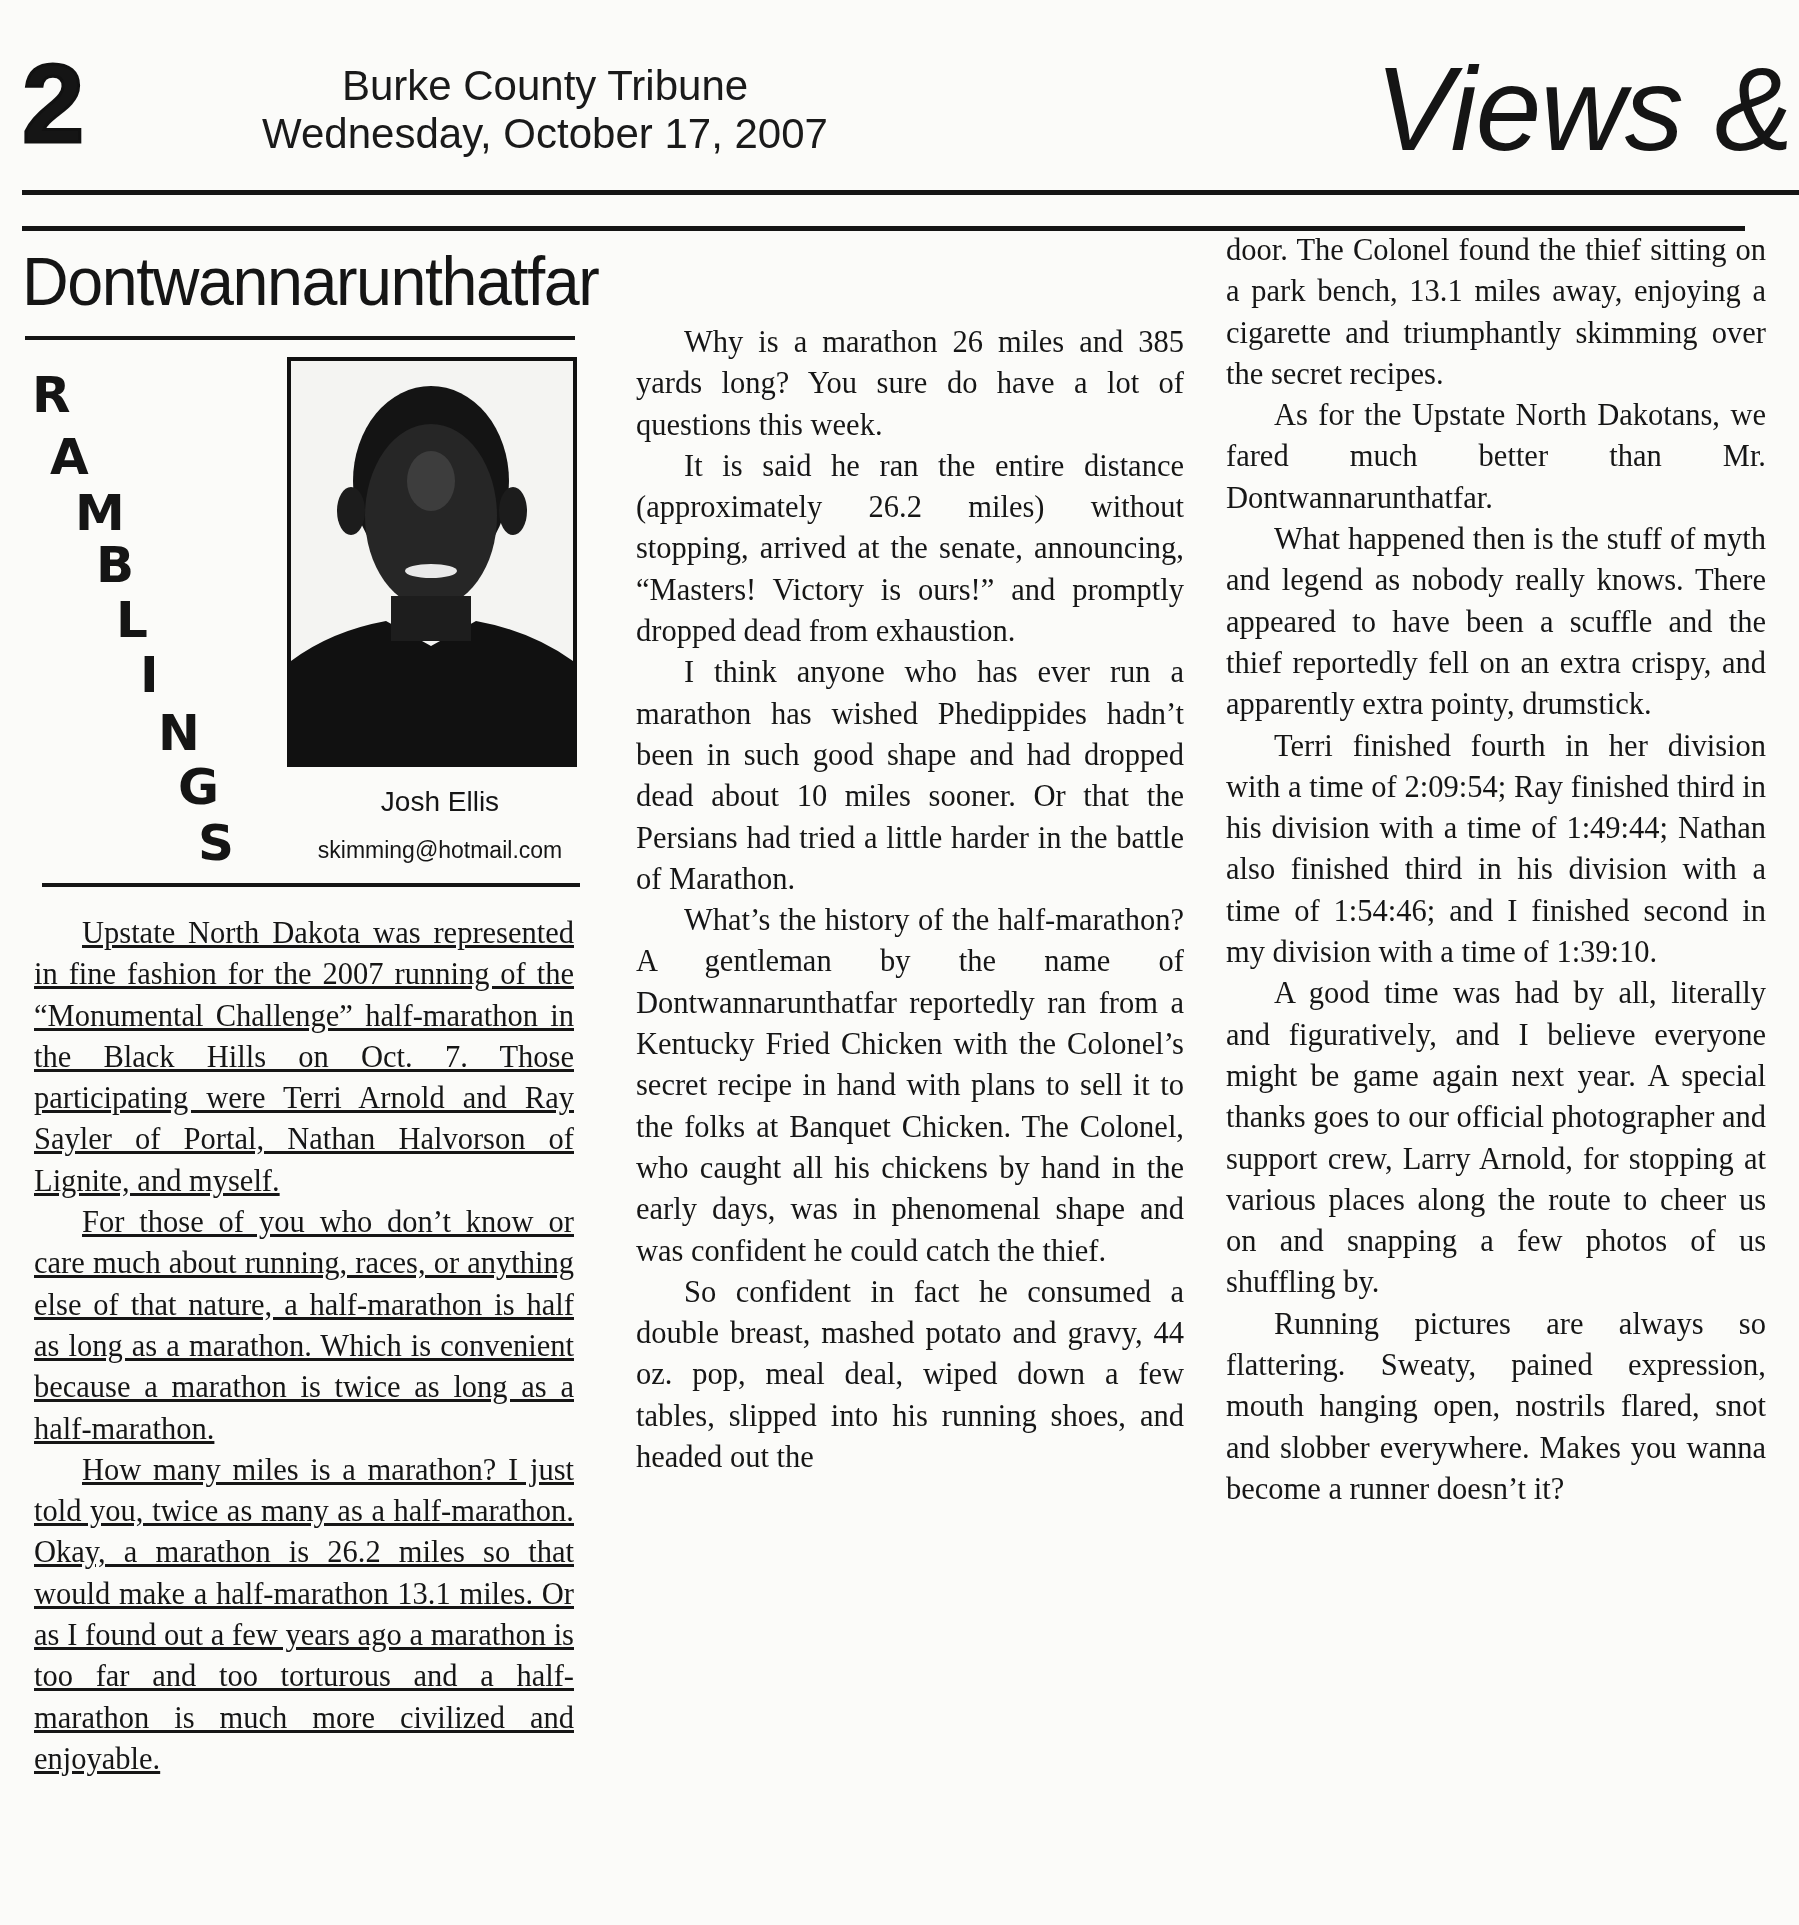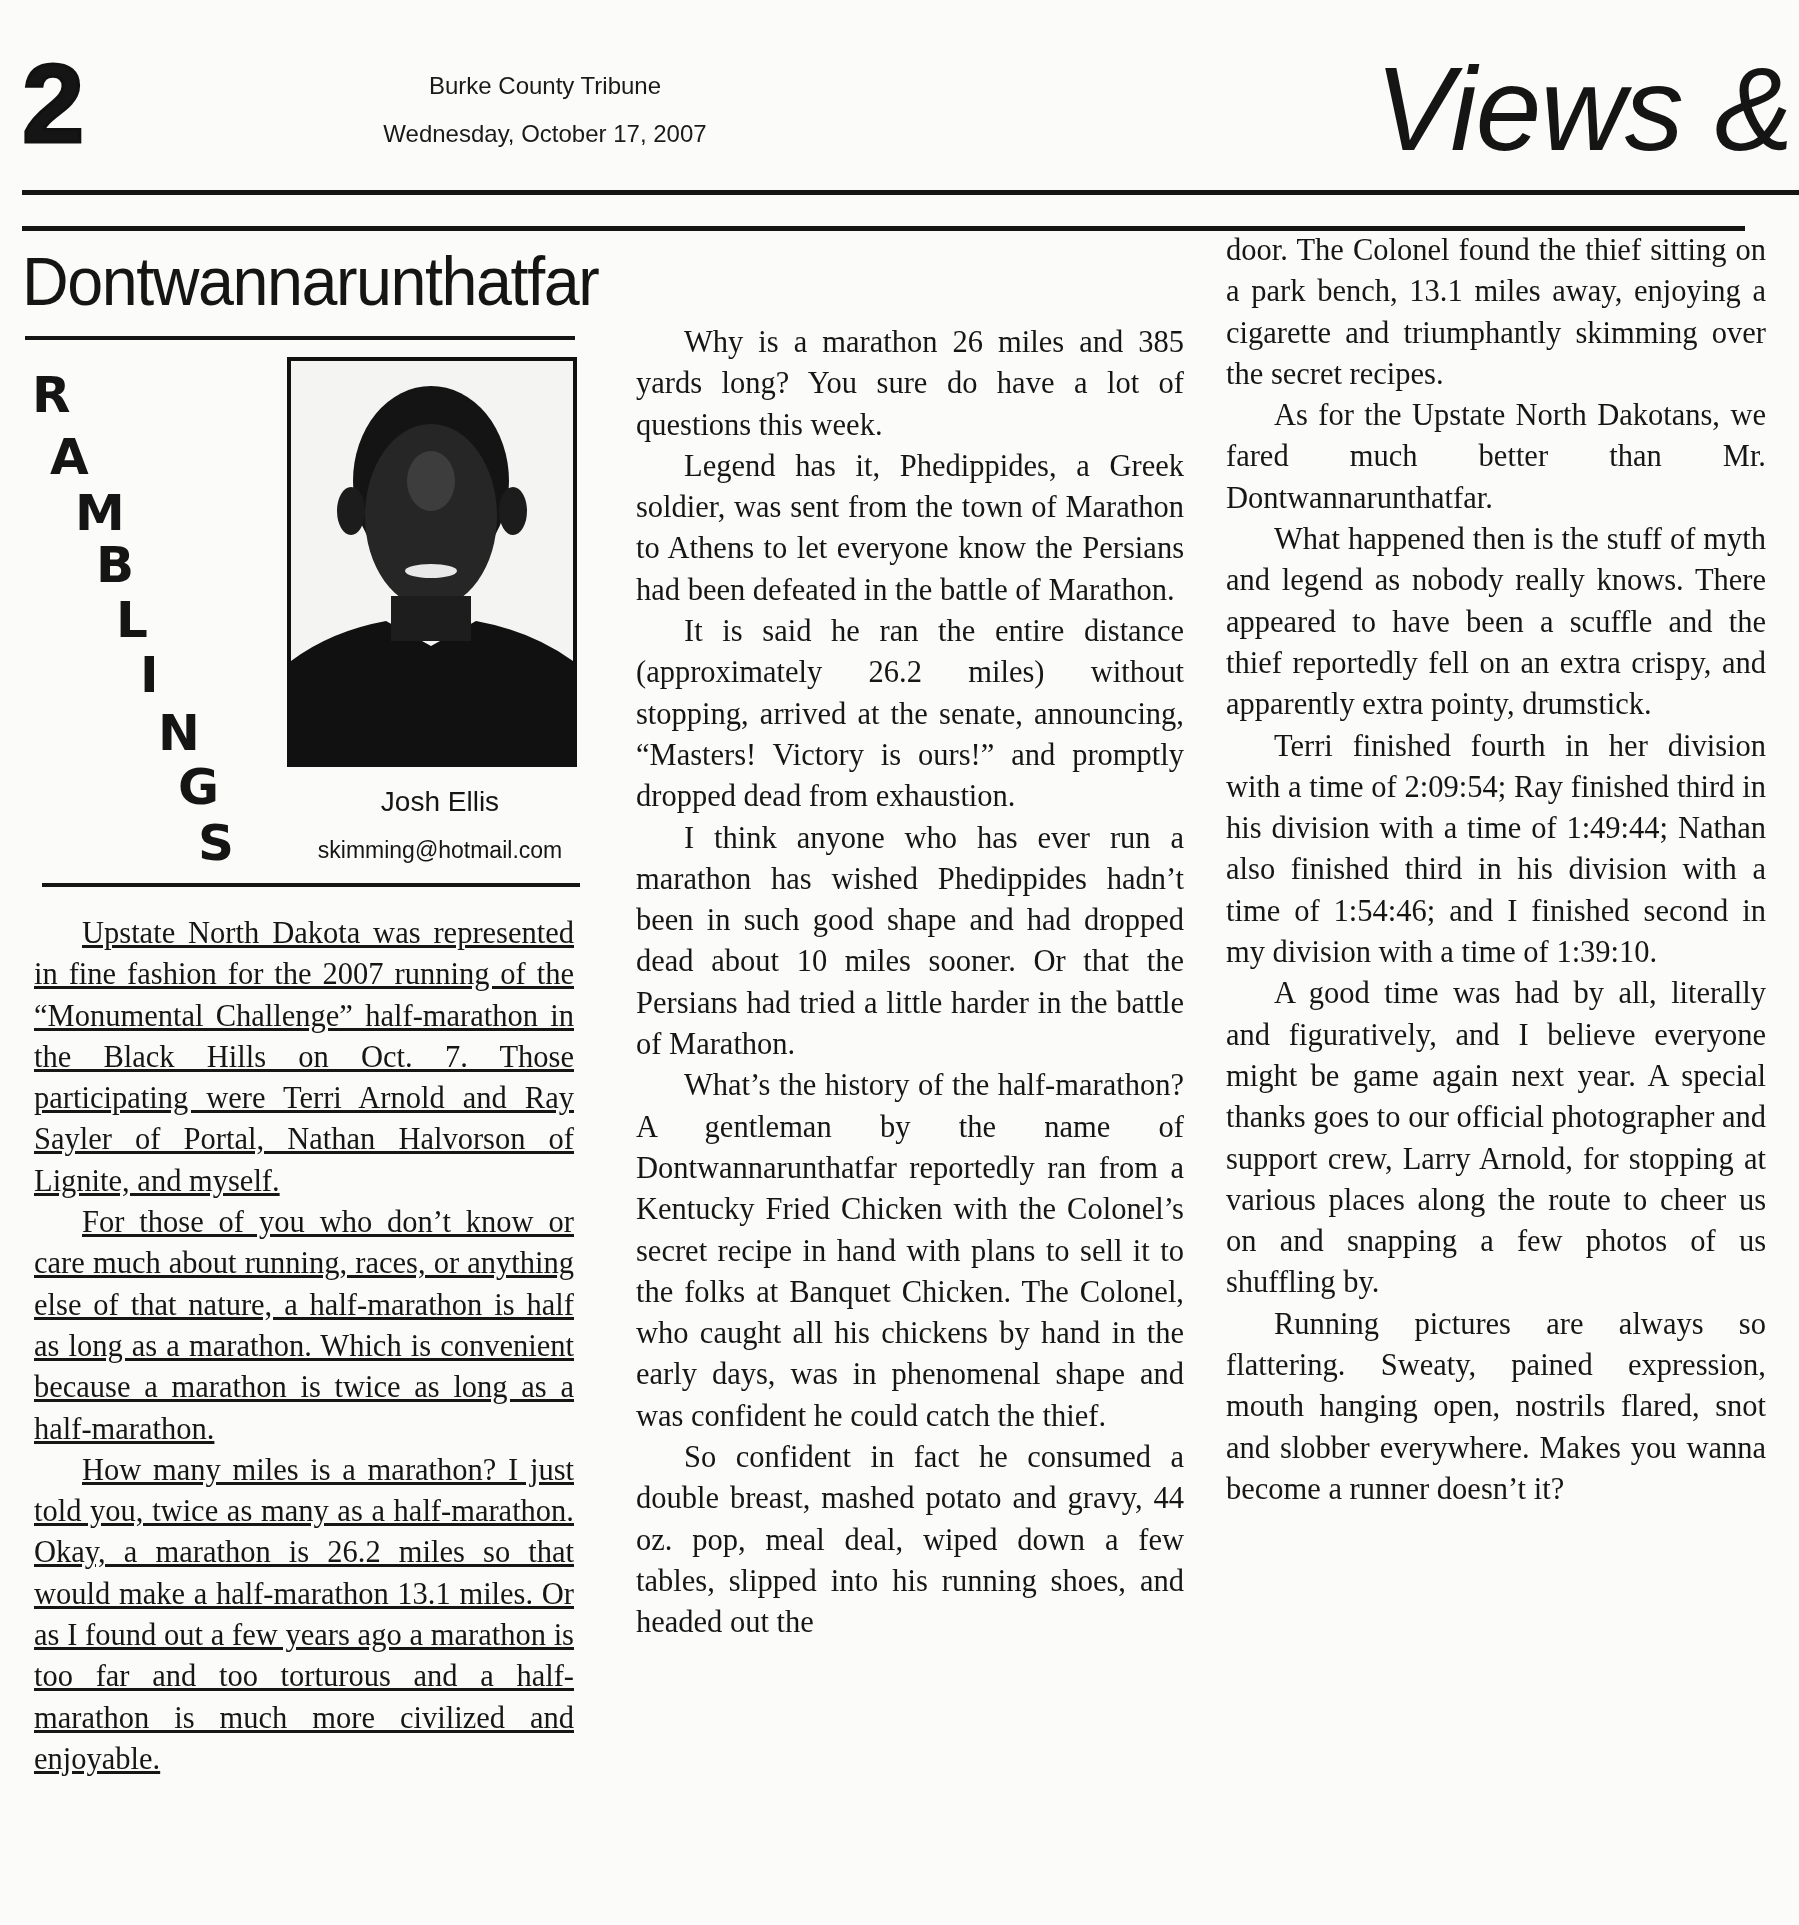--- a/index.html
+++ b/index.html
@@ -9,21 +9,21 @@
     font-family:"Liberation Serif", serif;
   }
   .abs { position:absolute; }
   .page-num {
     left:22px; top:48px; font-family:"Liberation Sans", sans-serif;
     font-weight:900; font-size:112px; line-height:1; letter-spacing:-2px;
     -webkit-text-stroke:3px #111;
   }
   .masthead {
     left:245px; top:62px; width:600px; text-align:center;
-    font-family:"Liberation Sans", sans-serif; font-size:24px; line-height:48px;
+    font-family:"Liberation Sans", sans-serif; font-size:42px; line-height:48px;
     color:#1a1a1a;
   }
   .section {
     left:1375px; top:50px; font-family:Liberation Sans, sans-serif;
     font-style:italic; font-size:118px; line-height:1; white-space:nowrap;
     letter-spacing:-1px;
   }
   .rule { background:#151515; }
   .headline {
     left:22px; top:240px; font-family:"Liberation Sans", sans-serif;
@@ -100,21 +100,20 @@
 <div class="abs rule" style="left:42px; top:883px; width:538px; height:4px;"></div>
 
 <div class="col" style="left:34px; top:913px; width:540px;text-decoration:underline;">
   <p>Upstate North Dakota was represented in fine fashion for the 2007 running of the “Monumental Challenge” half-marathon in the Black Hills on Oct. 7. Those participating were Terri Arnold and Ray Sayler of Portal, Nathan Halvorson of Lignite, and myself.</p>
   <p>For those of you who don’t know or care much about running, races, or anything else of that nature, a half-marathon is half as long as a marathon. Which is convenient because a marathon is twice as long as a half-marathon.</p>
   <p>How many miles is a marathon? I just told you, twice as many as a half-marathon. Okay, a marathon is 26.2 miles so that would make a half-marathon 13.1 miles. Or as I found out a few years ago a marathon is too far and too torturous and a half-marathon is much more civilized and enjoyable.</p>
 </div>
 
 <div class="col" style="left:636px; top:322px; width:548px;">
   <p>Why is a marathon 26 miles and 385 yards long? You sure do have a lot of questions this week.</p>
-  <p>Legend has it, Phedippides, a Greek soldier, was sent from the town of Marathon to Athens to let everyone know the Persians had been defeated in the battle of Marathon.</p>
   <p>It is said he ran the entire distance (approximately 26.2 miles) without stopping, arrived at the senate, announcing, “Masters! Victory is ours!” and promptly dropped dead from exhaustion.</p>
   <p>I think anyone who has ever run a marathon has wished Phedippides hadn’t been in such good shape and had dropped dead about 10 miles sooner. Or that the Persians had tried a little harder in the battle of Marathon.</p>
   <p>What’s the history of the half-marathon? A gentleman by the name of Dontwannarunthatfar reportedly ran from a Kentucky Fried Chicken with the Colonel’s secret recipe in hand with plans to sell it to the folks at Banquet Chicken. The Colonel, who caught all his chickens by hand in the early days, was in phenomenal shape and was confident he could catch the thief.</p>
   <p>So confident in fact he consumed a double breast, mashed potato and gravy, 44 oz. pop, meal deal, wiped down a few tables, slipped into his running shoes, and headed out the</p>
 </div>
 
 <div class="col" style="left:1226px; top:230px; width:540px;">
   <p class="cont">door. The Colonel found the thief sitting on a park bench, 13.1 miles away, enjoying a cigarette and triumphantly skimming over the secret recipes.</p>
   <p>As for the Upstate North Dakotans, we fared much better than Mr. Dontwannarunthatfar.</p>
   <p>What happened then is the stuff of myth and legend as nobody really knows. There appeared to have been a scuffle and the thief reportedly fell on an extra crispy, and apparently extra pointy, drumstick.</p>

